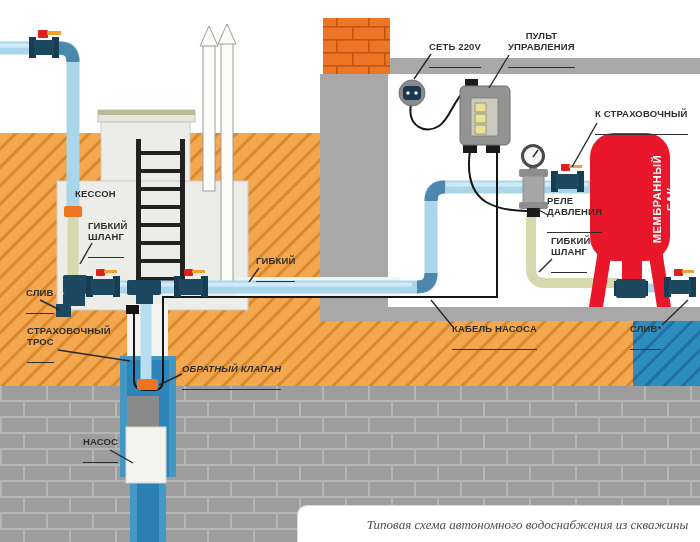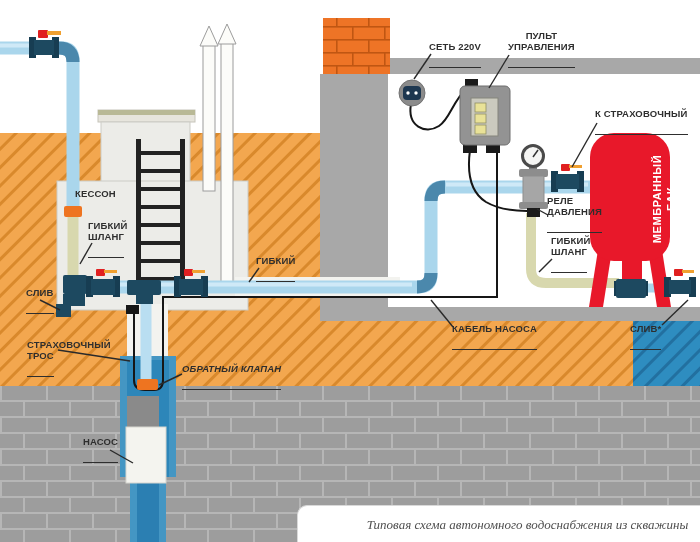--- a/index.html
+++ b/index.html
@@ -237,21 +237,21 @@
 
 <div class="lbl" style="left:429px;top:42px;"><span class="u">СЕТЬ 220V</span></div>
 <div class="lbl" style="left:508px;top:31px;text-align:center;"><span>ПУЛЬТ</span><br><span class="u">УПРАВЛЕНИЯ</span></div>
 <div class="lbl" style="left:595px;top:109px;"><span class="u">К СТРАХОВОЧНЫЙ</span></div>
 <div class="lbl" style="left:547px;top:196px;"><span>РЕЛЕ</span><br><span class="u">ДАВЛЕНИЯ</span></div>
 <div class="lbl" style="left:551px;top:236px;"><span>ГИБКИЙ</span><br><span class="u">ШЛАНГ</span></div>
 <div class="lbl" style="left:75px;top:189px;"><span>КЕССОН</span></div>
 <div class="lbl" style="left:88px;top:221px;"><span>ГИБКИЙ</span><br><span class="u">ШЛАНГ</span></div>
 <div class="lbl" style="left:256px;top:256px;"><span class="u">ГИБКИЙ</span></div>
 <div class="lbl" style="left:26px;top:288px;"><span class="u">СЛИВ</span></div>
-<div class="lbl" style="left:27px;top:340px;"><span>СТРАХОВОЧНЫЙ</span><br><span class="u">ТРОС</span></div>
+<div class="lbl" style="left:27px;top:326px;"><span>СТРАХОВОЧНЫЙ</span><br><span class="u">ТРОС</span></div>
 <div class="lbl" style="left:182px;top:364px;font-style:italic;"><span class="u">ОБРАТНЫЙ КЛАПАН</span></div>
 <div class="lbl" style="left:452px;top:324px;"><span class="u">КАБЕЛЬ НАСОСА</span></div>
 <div class="lbl" style="left:630px;top:324px;"><span class="u">СЛИВ*</span></div>
 <div class="lbl" style="left:83px;top:437px;"><span class="u">НАСОС</span></div>
 <div id="tank-label">МЕМБРАННЫЙ БАК</div>
 
 <div id="caption-box">
   <span class="cap">Типовая схема автономного водоснабжения из скважины</span>
 </div>
 

